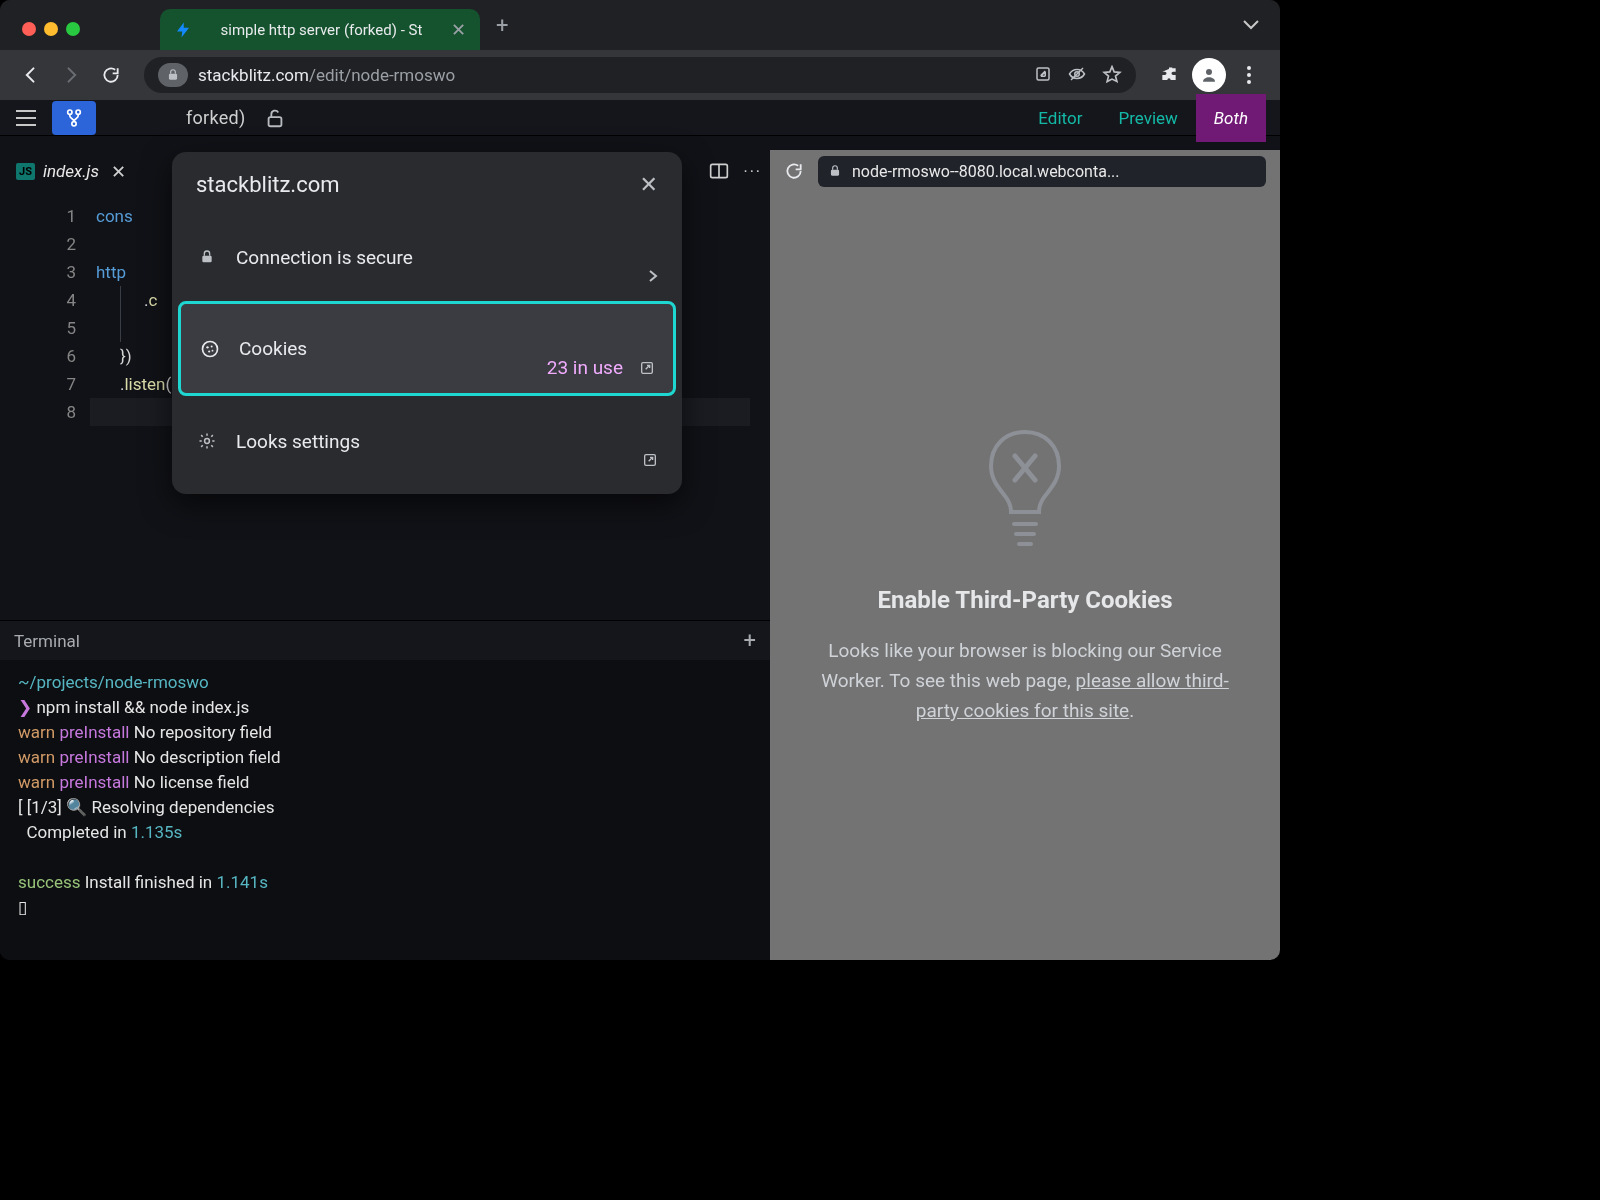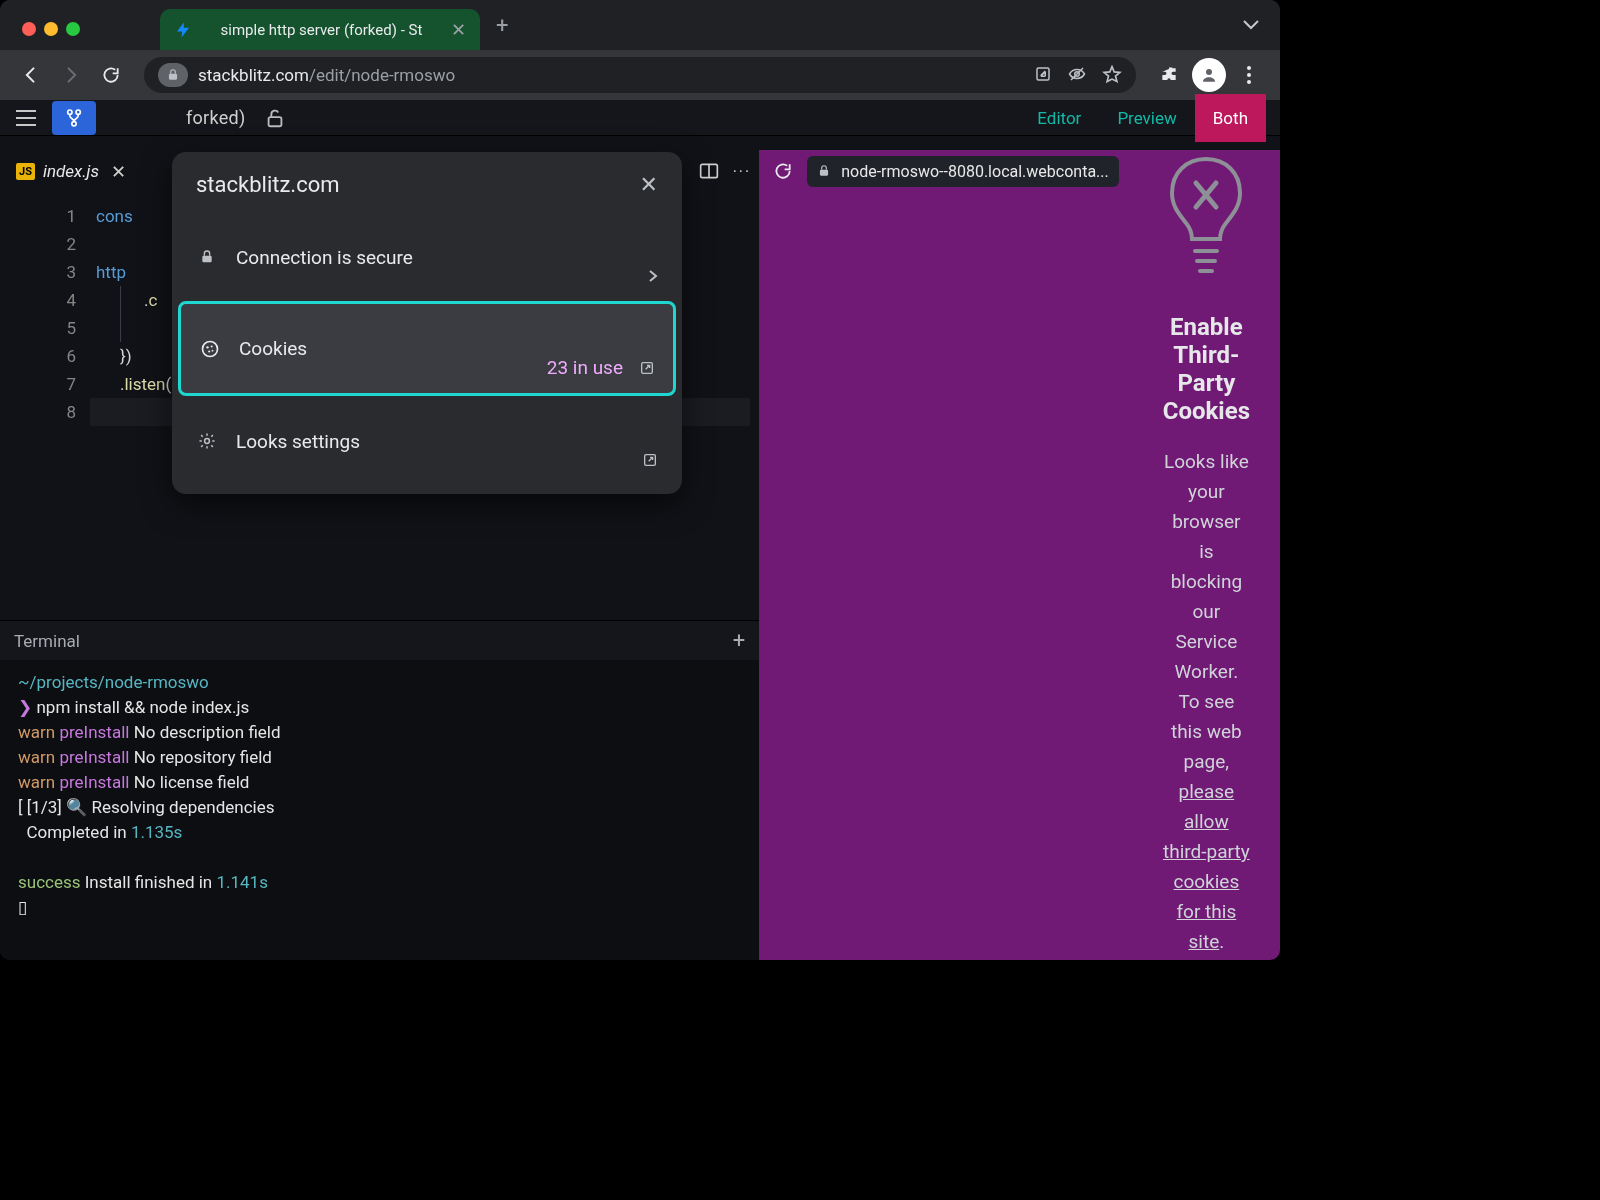--- a/index.html
+++ b/index.html
@@ -31,46 +31,46 @@
   
   .app { display:flex; height:calc(960px - 100px); background:#111217; position:relative;}
   
   .app-header { position:absolute; top:0; left:0; right:0; height:36px; background:#14161b; display:flex; align-items:center; padding:0 14px; border-bottom:1px solid #000; z-index:1;}
   .app-header .menu-btn { color:#c8c8c8; font-size:22px;}
   .app-header .fork-btn { width:44px; height:34px; background:#2b65d9; margin-left:14px; border-radius:4px; display:flex; align-items:center; justify-content:center;}
   .app-header .project-name { margin-left:90px; color:#cfcfcf; font-size:18px; letter-spacing:.3px;}
   .app-header .pad-lock { margin-left:18px;}
   .app-header .view-tabs { margin-left:auto; display:flex; gap:0; font-size:17px;}
   .view-tab { padding:14px 18px; color:#14b8a6;}
-  .view-tab.active { background:#be185d; color:#fff;}
+  .view-tab.active { background:#701a75; color:#fff;font-style:italic;}
   
   .left { width: 770px; display:flex; flex-direction:column; margin-top:50px; background:#111217;}
   .editor-tabs { height:42px; display:flex; align-items:center; padding:0 8px; background:#111217;}
   .file-tab { display:flex; align-items:center; gap:8px; padding:6px 8px;}
-  .file-tab .js-icon { background:#eab308; color:#000; font-size:11px; font-weight:bold; padding:2px 3px; border-radius:2px;}
+  .file-tab .js-icon { background:#0f766e; color:#000; font-size:11px; font-weight:bold; padding:2px 3px; border-radius:2px;}
   .file-tab .file-name { font-style:italic; color:#e8e8e8; font-size:17px;}
   .file-tab .close { color:#cfcfcf; font-size:18px; margin-left:4px;}
   .editor-tabs .spacer { flex:1;}
   .editor-tabs .split { color:#cfcfcf; margin-right:14px;}
   .editor-tabs .dots { color:#cfcfcf; letter-spacing:2px;}
   
   .code { flex:1; display:flex; font-family: 'Menlo','Consolas',monospace; font-size:17px; background:#111217;}
   .gutter { width:96px; text-align:right; padding:10px 20px; color:#858585;}
   .gutter div { line-height:28px;}
   .code-body { padding:10px 0; line-height:28px;}
   .code-body .curline { background:#1a1c22; display:block; width:660px; height:28px; margin-left:-6px; padding-left:6px;}
   .kw { color:#569cd6;} .fn{color:#dcdcaa;} .num{color:#b5cea8;} .p{color:#d4d4d4;} .p1{padding-left:24px;} .indent-bar{border-left:1px solid #3a3d44; padding-left:23px; display:inline-block;}
   
   .term-header { display:flex; align-items:center; height:40px; background:#14161b; border-top:1px solid #000; padding:0 14px;}
   .term-header .title { color:#a8abb0; font-size:17px;}
   .term-header .plus { margin-left:auto; color:#a8abb0; font-size:22px;}
   .terminal { background:#0d0e12; padding:10px 18px; font-family: 'Menlo','Consolas',monospace; font-size:17px; line-height:25px; height:300px;}
   .terminal .cyan{color:#56b6c2;} .terminal .wn{color:#d19a66;} .terminal .mag{color:#c678dd;} .terminal .white{color:#e5e5e5;} .terminal .grn{color:#98c379;}
   
-  .right { flex:1; margin-top:50px; display:flex; flex-direction:row; background:#701a75;}
+  .right { flex:1; margin-top:50px; display:flex; flex-direction:column; background:#737373;}
   .preview-toolbar { display:flex; align-items:center; height:42px; padding:0 14px; gap:14px;}
   .preview-toolbar .reload { color:#dfe2e6; font-size:18px;}
   .preview-addr { flex:1; background:#20232a; border-radius:6px; padding:6px 10px; display:flex; align-items:center; gap:10px; font-size:16px; color:#e8e8e8; white-space:nowrap; overflow:hidden; text-overflow:ellipsis;}
   .preview-body { flex:1; display:flex; flex-direction:column; align-items:center; justify-content:center; padding:40px 30px; text-align:center;}
   .preview-body .bulb { width:86px; height:130px; margin-bottom:30px;}
   .preview-body h2 { color:#e6e7e9; font-size:24px; font-weight:700; margin-bottom:22px;}
   .preview-body p { color:#cfd3d8; font-size:19px; line-height:30px;}
   .preview-body a { color:#cfd3d8; text-decoration:underline;}
   
   .site-popup { position:absolute; top:52px; left:172px; width:510px; background:#292b2f; border-radius:14px; box-shadow:0 10px 30px rgba(0,0,0,.6); padding:12px 0 10px; z-index:100;}
@@ -259,22 +259,22 @@
       </div>
     </div>
 
     <div class="term-header">
       <span class="title">Terminal</span>
       <span class="plus">+</span>
     </div>
     <div class="terminal">
       <div><span class="cyan">~/projects/node-rmoswo</span></div>
       <div><span class="mag">❯</span> <span class="white"><span>npm install &amp;&amp; node index.js</span></span></div>
+      <div><span class="wn">warn</span> <span class="mag">preInstall</span> <span class="white">No repository field</span></div>
       <div><span class="wn">warn</span> <span class="mag">preInstall</span> <span class="white">No description field</span></div>
-      <div><span class="wn">warn</span> <span class="mag">preInstall</span> <span class="white">No repository field</span></div>
       <div><span class="wn">warn</span> <span class="mag">preInstall</span> <span class="white">No license field</span></div>
       <div><span class="white">[</span> <span class="white">[1/3]</span> <span class="white">🔍 Resolving dependencies</span></div>
       <div>&nbsp;&nbsp;<span class="white">Completed in</span> <span class="cyan">1.135s</span></div>
       <div>&nbsp;</div>
       <div><span class="grn">success</span> <span class="white">Install finished in</span> <span class="cyan">1.141s</span></div>
       <div><span class="white">▯</span></div>
     </div>
   </div>
 
   <div class="right">

